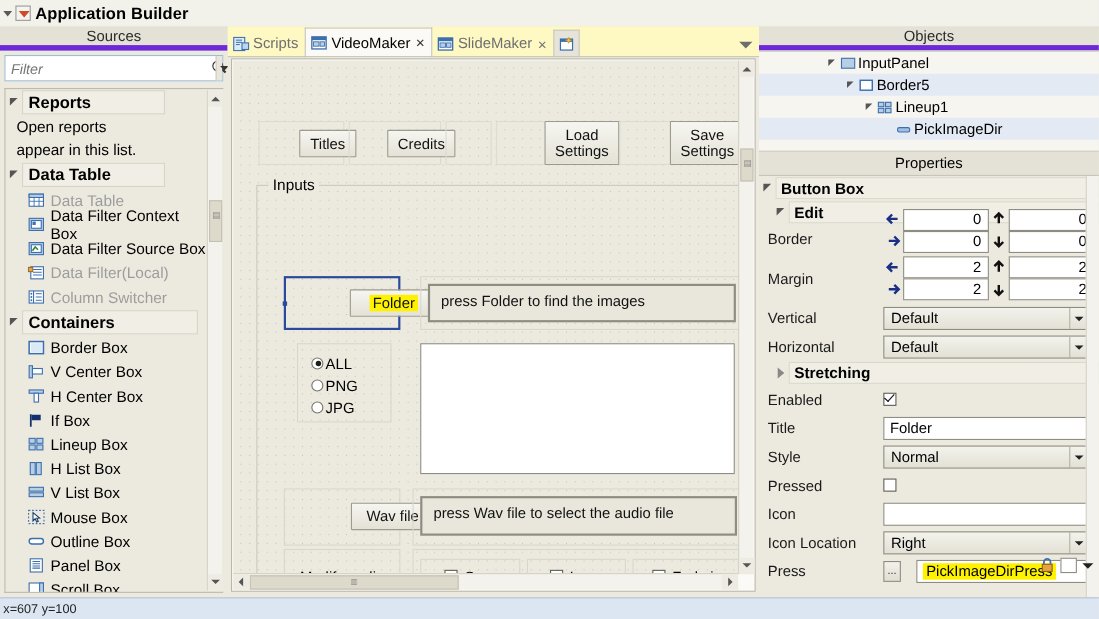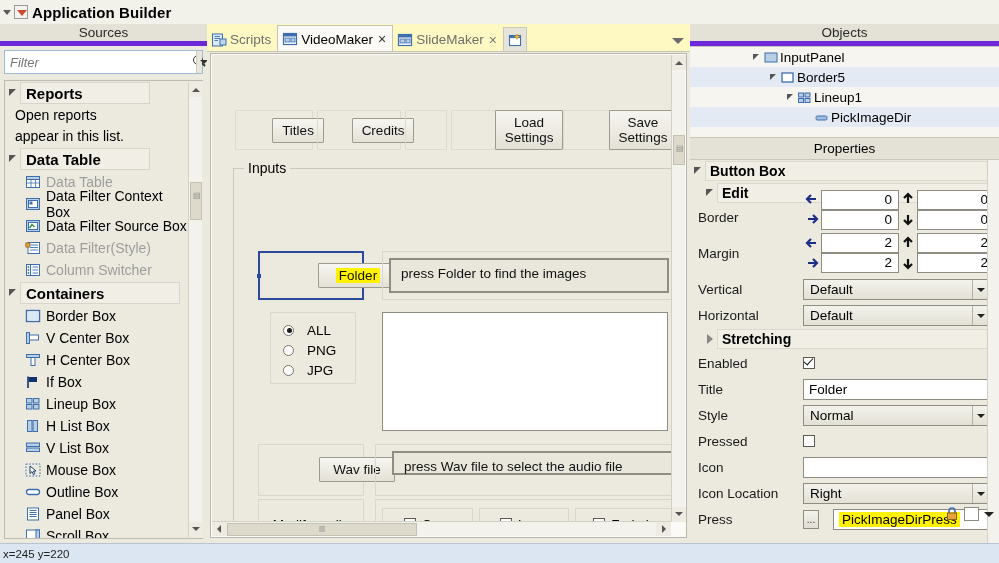--- a/index.html
+++ b/index.html
@@ -216,21 +216,21 @@
   }
   .sel-handle { position: absolute; width: 4px; height: 4px; background: #2b4a9b; }
   .hl { background: #fff200; padding: 0 3px; }
 
   .field {
     background: #e9e7dc; border: 1px solid #8f8d82;
     font-size: 13.5px; padding: 6px 10px; color: #111;
   }
   .whitebox { background: #fff; border: 1px solid #8f8d82; }
 
-  .radio { display: flex; align-items: center; gap: 13px; font-size: 13.5px; height: 20px; }
+  .radio { display: flex; align-items: center; gap: 2px; font-size: 13.5px; height: 20px; }
   .rdot {
     width: 11px; height: 11px; border-radius: 50%;
     border: 1px solid #767468; background: #fff; position: relative;
   }
   .rdot.on::after {
     content: ""; position: absolute; left: 2.5px; top: 2.5px;
     width: 5px; height: 5px; border-radius: 50%; background: #1d1d1d;
   }
   .cbox-row { display: flex; align-items: center; gap: 6px; font-size: 13.5px; }
   .cbx { width: 12px; height: 12px; border: 1px solid #5d5b51; background: #fff; }
@@ -424,21 +424,21 @@
                 <path d="M4.5 9 L7 5.5 L9.5 8" stroke="#2a8a3a" stroke-width="1.4" fill="none"></path>
               </svg></span>
             <span>Data Filter Source Box</span>
           </div>
           <div class="item dim">
             <span class="ico"><svg width="16" height="14" viewBox="0 0 16 14">
                 <rect x="3" y="1.5" width="11.5" height="11" fill="#ffffff" stroke="#3d6fae"></rect>
                 <path d="M5 4H13M5 6.5H13M5 9H13" stroke="#3d6fae" stroke-width=".9"></path>
                 <rect x=".8" y="2" width="4" height="4" fill="#e8a33d" stroke="#8a6320" stroke-width=".8"></rect>
               </svg></span>
-            <span>Data Filter(Style)</span>
+            <span>Data Filter(Local)</span>
           </div>
           <div class="item dim">
             <span class="ico"><svg width="16" height="14" viewBox="0 0 16 14">
                 <rect x="1.5" y="1.5" width="13" height="11" fill="#ffffff" stroke="#3d6fae"></rect>
                 <path d="M5.5 1.5V12.5" stroke="#3d6fae"></path>
                 <path d="M7.5 4H13M7.5 7H13M7.5 10H13" stroke="#3d6fae" stroke-width=".9"></path>
                 <circle cx="3.5" cy="4" r=".9" fill="#3d6fae"></circle>
                 <circle cx="3.5" cy="7" r=".9" fill="#3d6fae"></circle>
                 <circle cx="3.5" cy="10" r=".9" fill="#3d6fae"></circle>
               </svg></span>
@@ -628,21 +628,21 @@
                 <span>JPG</span>
               </div>
             </div>
 
             <div class="whitebox" style="position:absolute;left:148px;top:143px;width:286px;height:119px"></div>
 
             <div class="gpanel" style="position:absolute;left:24px;top:275px;width:106px;height:52px">
               <div class="cbtn" style="position:absolute;left:12px;top:12px;width:76px;padding:4px 0">Wav file</div>
             </div>
             <div class="gpanel" style="position:absolute;left:141px;top:275px;width:300px;height:52px">
-              <div class="field" style="position:absolute;left:16px;top:6px;width:288px;height:24px;border-width:2px">press Wav file to select the audio file</div>
+              <div class="field" style="position:absolute;left:6px;top:6px;width:288px;height:36px;border-width:2px">press Wav file to select the audio file</div>
             </div>
 
             <div class="gpanel" style="position:absolute;left:24px;top:330px;width:106px;height:50px;display:flex;align-items:center;justify-content:center">
               <span style="font-size:13.5px">Modify audio</span>
             </div>
             <div class="gpanel" style="position:absolute;left:141px;top:330px;width:300px;height:50px;display:flex;align-items:center">
               <div class="gpanel cbox-row" style="height:32px;width:92px;justify-content:center;margin-left:6px">
                 <span class="cbx"></span>
                 <span>Crop</span>
               </div>
@@ -889,16 +889,16 @@
           <path d="M5 7 V5 a3 3 0 0 1 6 0 V7" stroke="#3d6fae" stroke-width="1.6" fill="none"></path>
           <rect x="3.5" y="7" width="9" height="6.5" fill="#e8a33d" stroke="#8a6320" stroke-width="1"></rect>
         </svg>
       </span>
       <span class="mini-sq"></span>
       <span class="mini-arw"></span>
     </div>
   </div>
 
   <div class="statusbar">
-    <span>x=245 y=220</span>
+    <span>x=607 y=100</span>
   </div>
 
 </div>
 
 </body></html>

